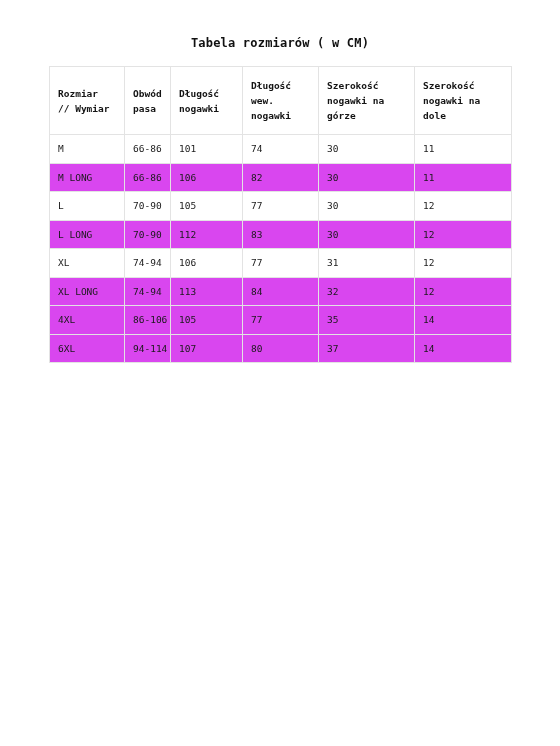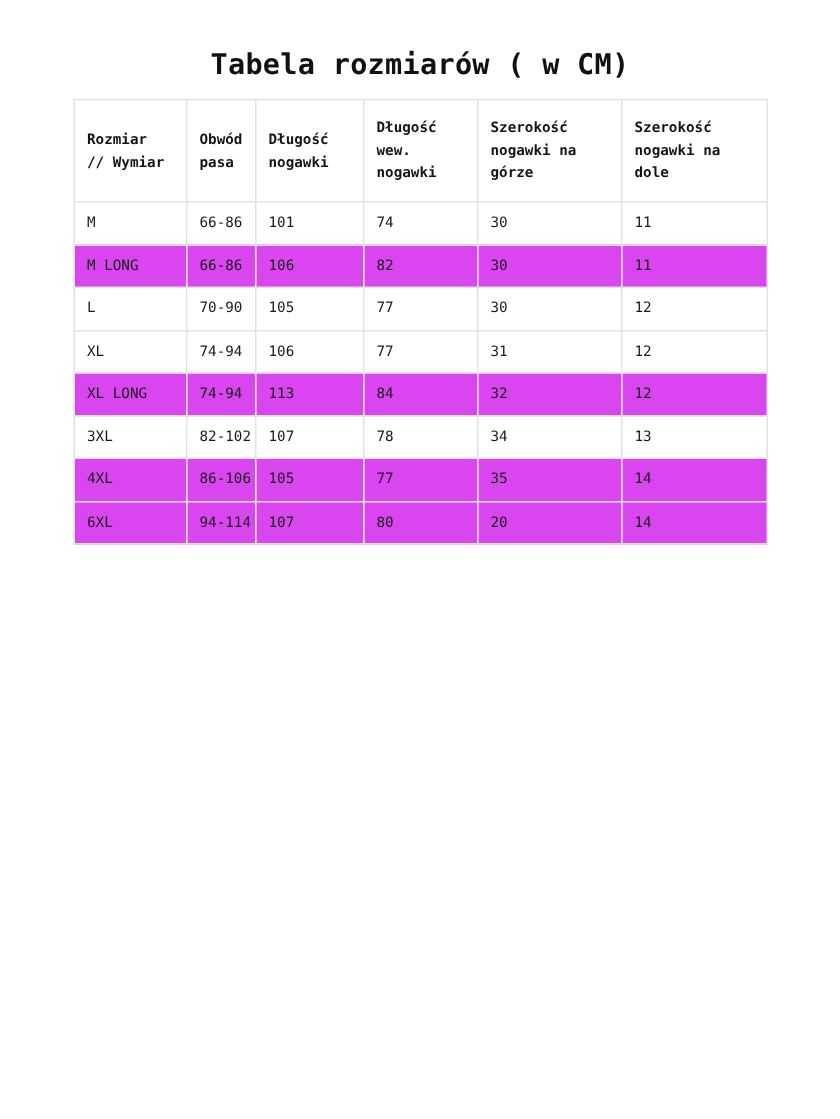--- a/index.html
+++ b/index.html
@@ -21,21 +21,21 @@
     width: 560px;
     height: 746px;
     box-sizing: border-box;
   }
   .doc-title {
     position: absolute;
     left: 0;
     top: 33px;
     width: 560px;
     text-align: center;
-    font-size: 19px;
+    font-size: 12px;
     font-weight: bold;
     letter-spacing: 0.2px;
     color: #111111;
     line-height: 20px;
     white-space: pre;
   }
   .table-wrap {
     position: absolute;
     left: 49px;
     top: 66px;
@@ -141,57 +141,57 @@
             <td>11</td>
           </tr>
           <tr class="odd">
             <td class="sizecell">L</td>
             <td>70-90</td>
             <td>105</td>
             <td>77</td>
             <td>30</td>
             <td>12</td>
           </tr>
+          <tr class="even">
+            <td class="sizecell">L LONG</td>
+            <td>70-90</td>
+            <td>112</td>
+            <td>83</td>
+            <td>30</td>
+            <td>12</td>
+          </tr>
           <tr class="odd">
             <td class="sizecell">XL</td>
             <td>74-94</td>
             <td>106</td>
             <td>77</td>
             <td>31</td>
             <td>12</td>
           </tr>
           <tr class="even">
             <td class="sizecell">XL LONG</td>
             <td>74-94</td>
             <td>113</td>
             <td>84</td>
             <td>32</td>
             <td>12</td>
           </tr>
-          <tr class="odd">
-            <td class="sizecell">3XL</td>
-            <td>82-102</td>
-            <td>107</td>
-            <td>78</td>
-            <td>34</td>
-            <td>13</td>
-          </tr>
           <tr class="even">
             <td class="sizecell">4XL</td>
             <td>86-106</td>
             <td>105</td>
             <td>77</td>
             <td>35</td>
             <td>14</td>
           </tr>
           <tr class="even">
             <td class="sizecell">6XL</td>
             <td>94-114</td>
             <td>107</td>
             <td>80</td>
-            <td>20</td>
+            <td>37</td>
             <td>14</td>
           </tr>
         </tbody>
     </table>
   </div>
 
 </div>
 
 </body></html>

